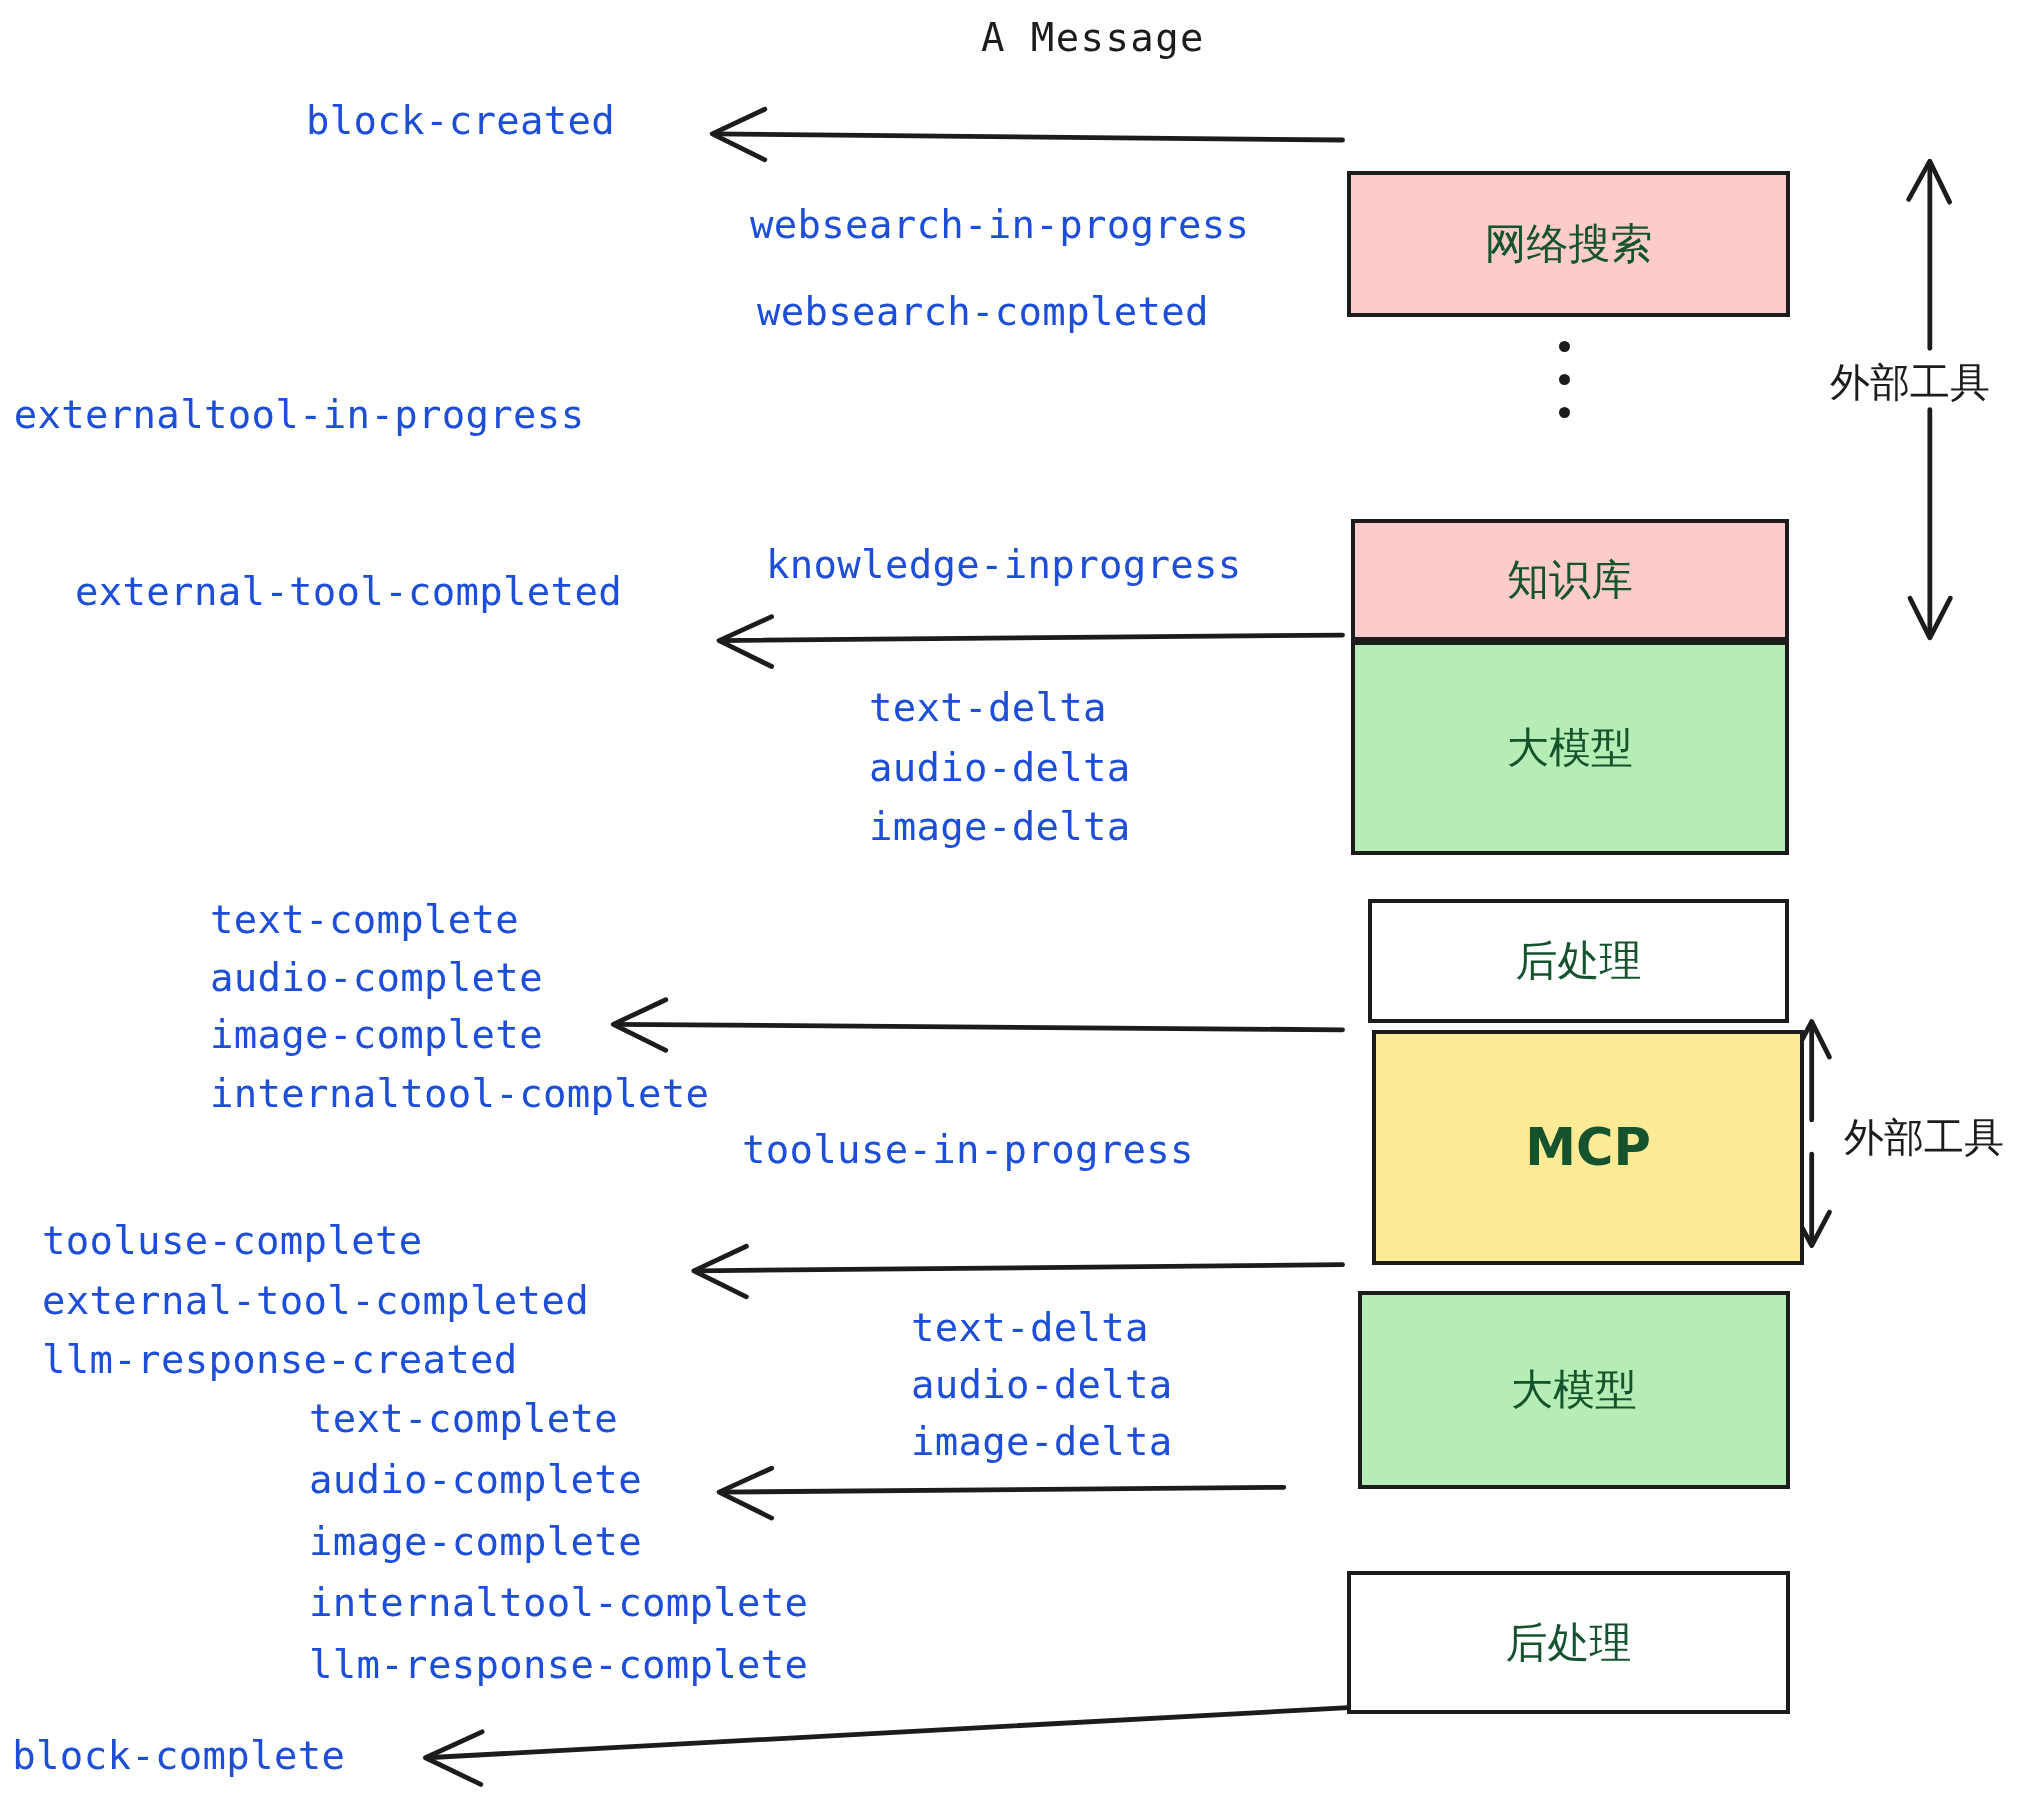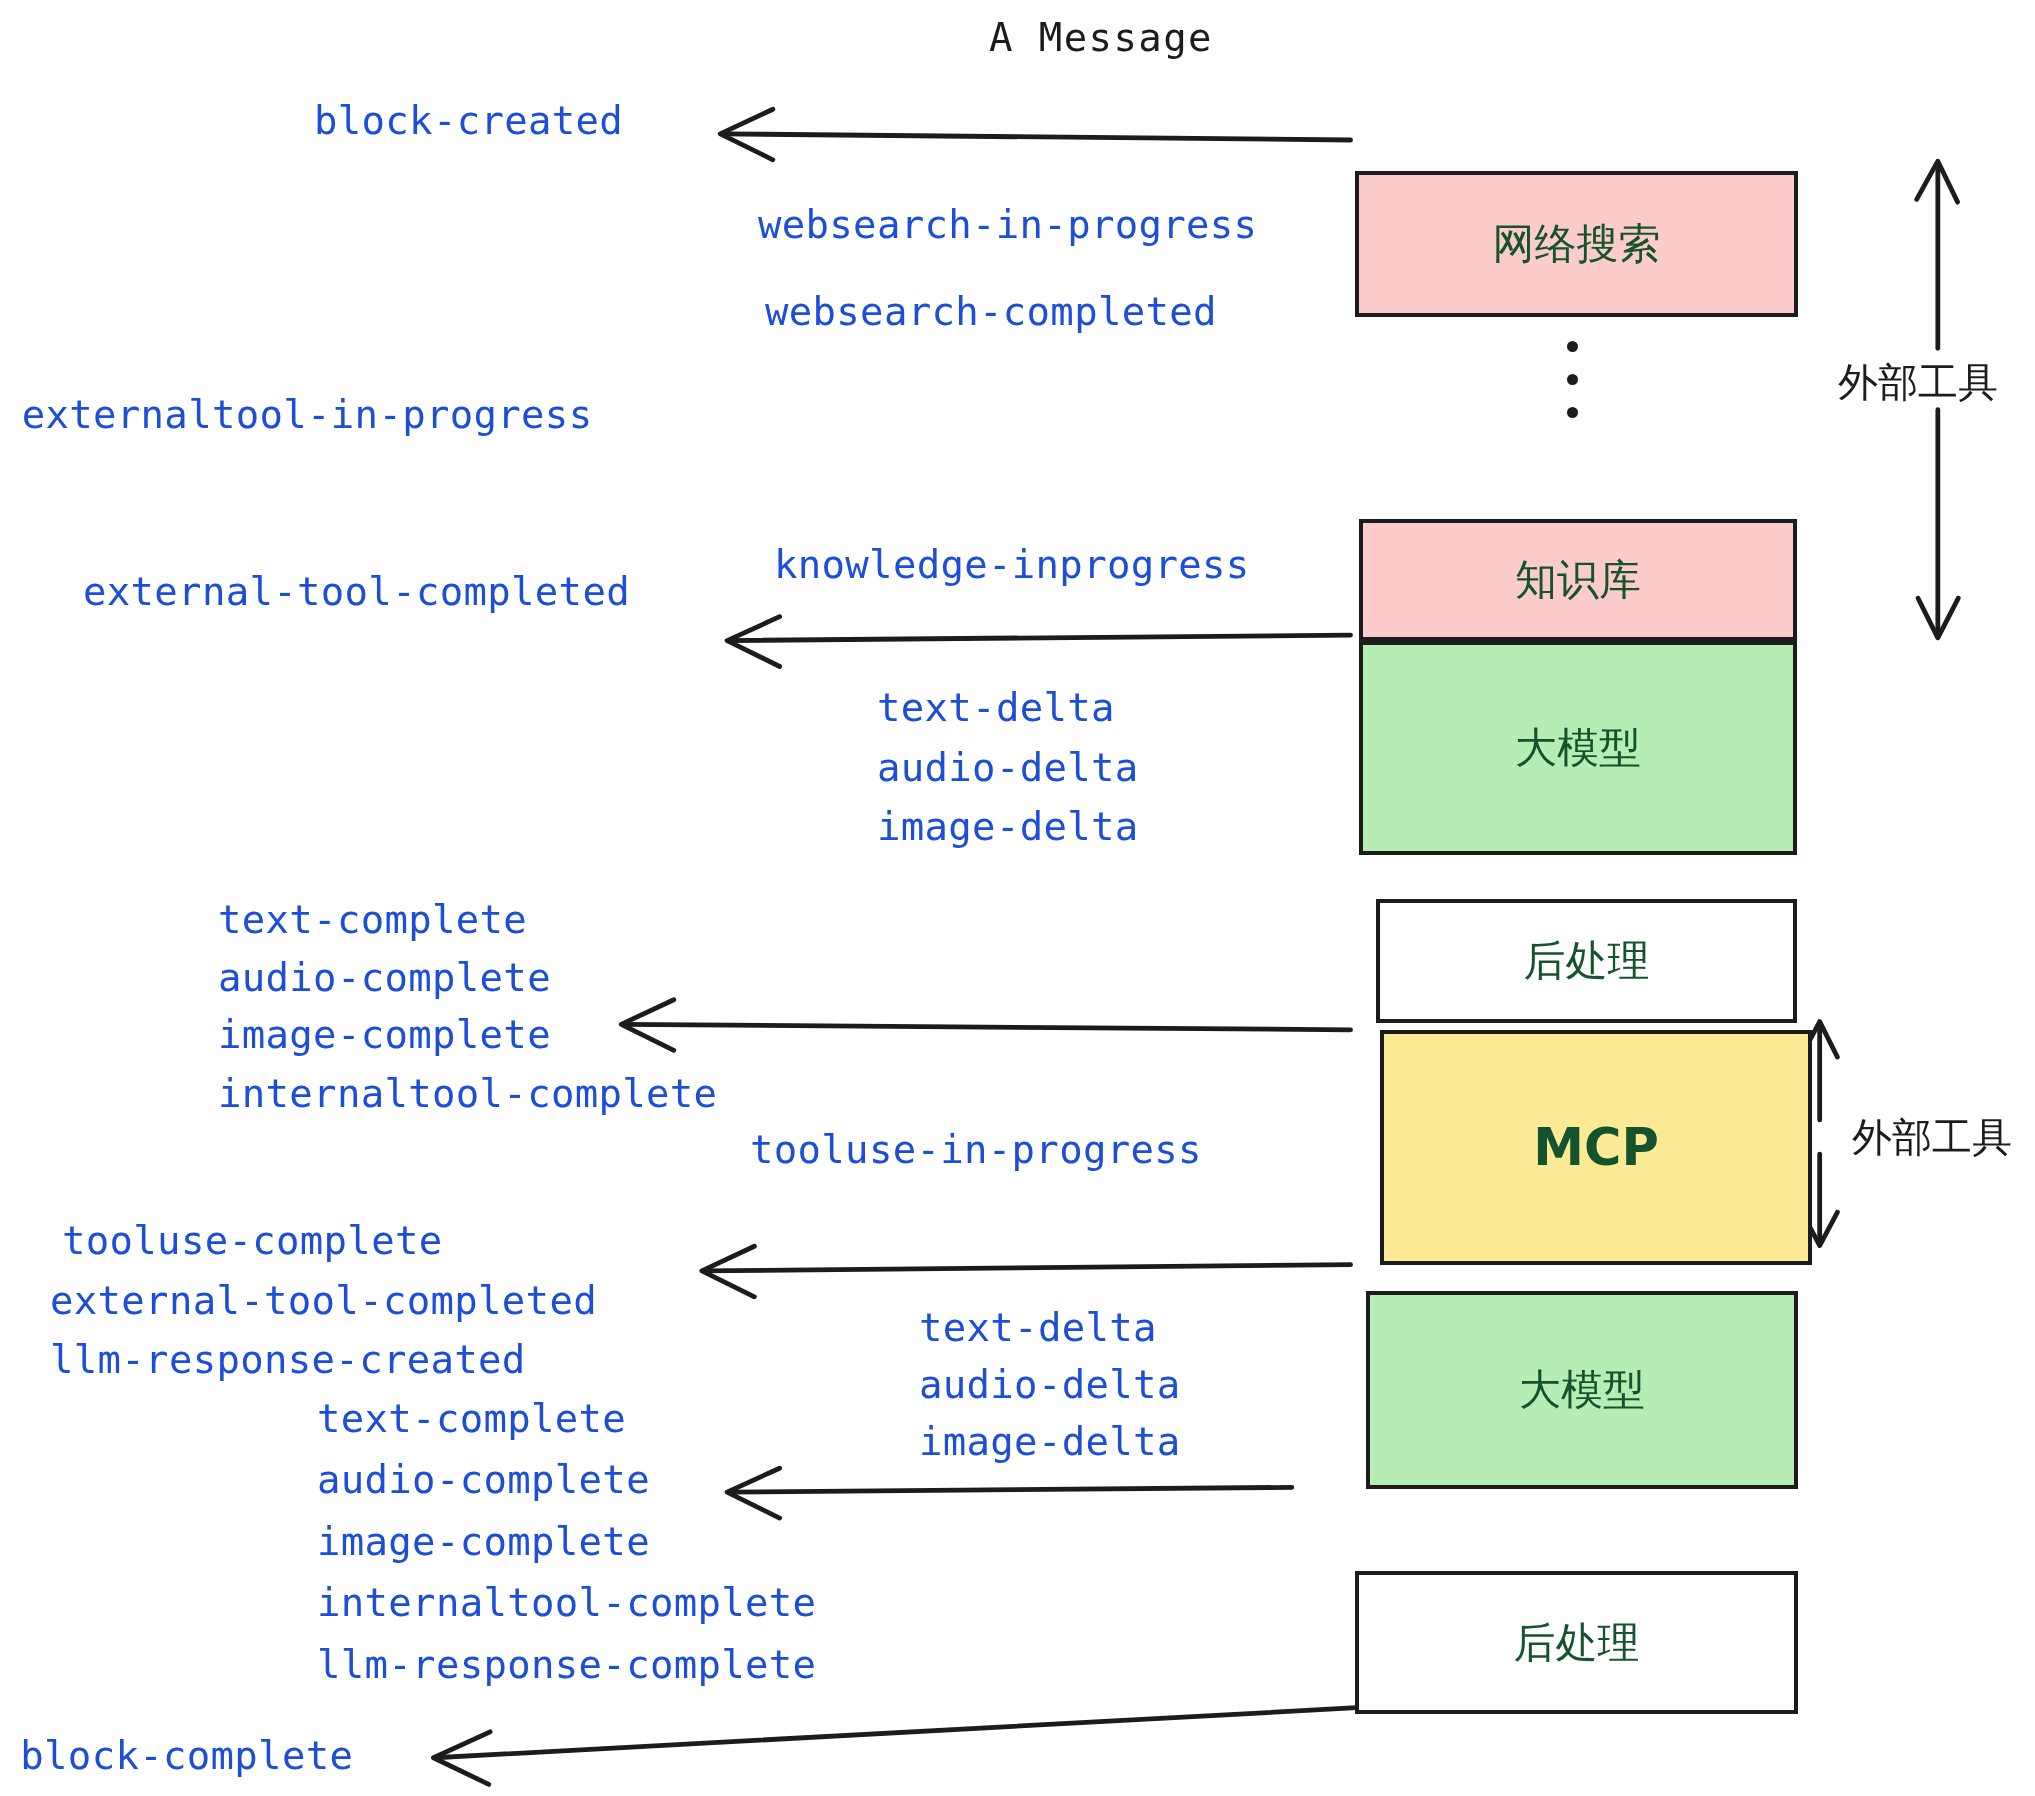--- a/index.html
+++ b/index.html
@@ -1,21 +1,21 @@
 <!DOCTYPE html>
 <html style="font-size:11px"><head>
 <meta charset="utf-8">
 <style>
   html,body{margin:0;padding:0;background:#ffffff;}
   body{
     width:2035px;height:1796px;position:relative;overflow:hidden;
     font-family:"DejaVu Sans Mono","Liberation Mono",monospace;
     color:#1a1a1a;
   }
-  #stage{position:absolute;left:8px;top:0;width:1637px;height:1796px;}
+  #stage{position:absolute;left:0;top:0;width:1637px;height:1796px;}
   svg.layer{position:absolute;left:0;top:0;width:2035px;height:1796px;pointer-events:none;}
 
   .evt{
     position:absolute;
     font-family:"DejaVu Sans Mono","Liberation Mono",monospace;
     font-size:39px;
     line-height:1.0;
     white-space:nowrap;
     color:#1d4ed8;
     letter-spacing:0.3px;
@@ -138,21 +138,21 @@
   <div class="evt" style="left:869px;top:748px;">audio-delta</div>
   <div class="evt" style="left:869px;top:807px;">image-delta</div>
 
   <div class="evt" style="left:210px;top:900px;">text-complete</div>
   <div class="evt" style="left:210px;top:958px;">audio-complete</div>
   <div class="evt" style="left:210px;top:1015px;">image-complete</div>
   <div class="evt" style="left:210px;top:1074px;">internaltool-complete</div>
 
   <div class="evt" style="left:742px;top:1130px;">tooluse-in-progress</div>
 
-  <div class="evt" style="left:42px;top:1221px;margin-left:12px;">tooluse-complete</div>
+  <div class="evt" style="left:42px;top:1221px;">tooluse-complete</div>
   <div class="evt" style="left:42px;top:1281px;">external-tool-completed</div>
   <div class="evt" style="left:42px;top:1340px;">llm-response-created</div>
 
   <div class="evt" style="left:911px;top:1308px;">text-delta</div>
   <div class="evt" style="left:911px;top:1365px;">audio-delta</div>
   <div class="evt" style="left:911px;top:1422px;">image-delta</div>
 
   <div class="evt" style="left:309px;top:1399px;">text-complete</div>
   <div class="evt" style="left:309px;top:1460px;">audio-complete</div>
   <div class="evt" style="left:309px;top:1522px;">image-complete</div>

